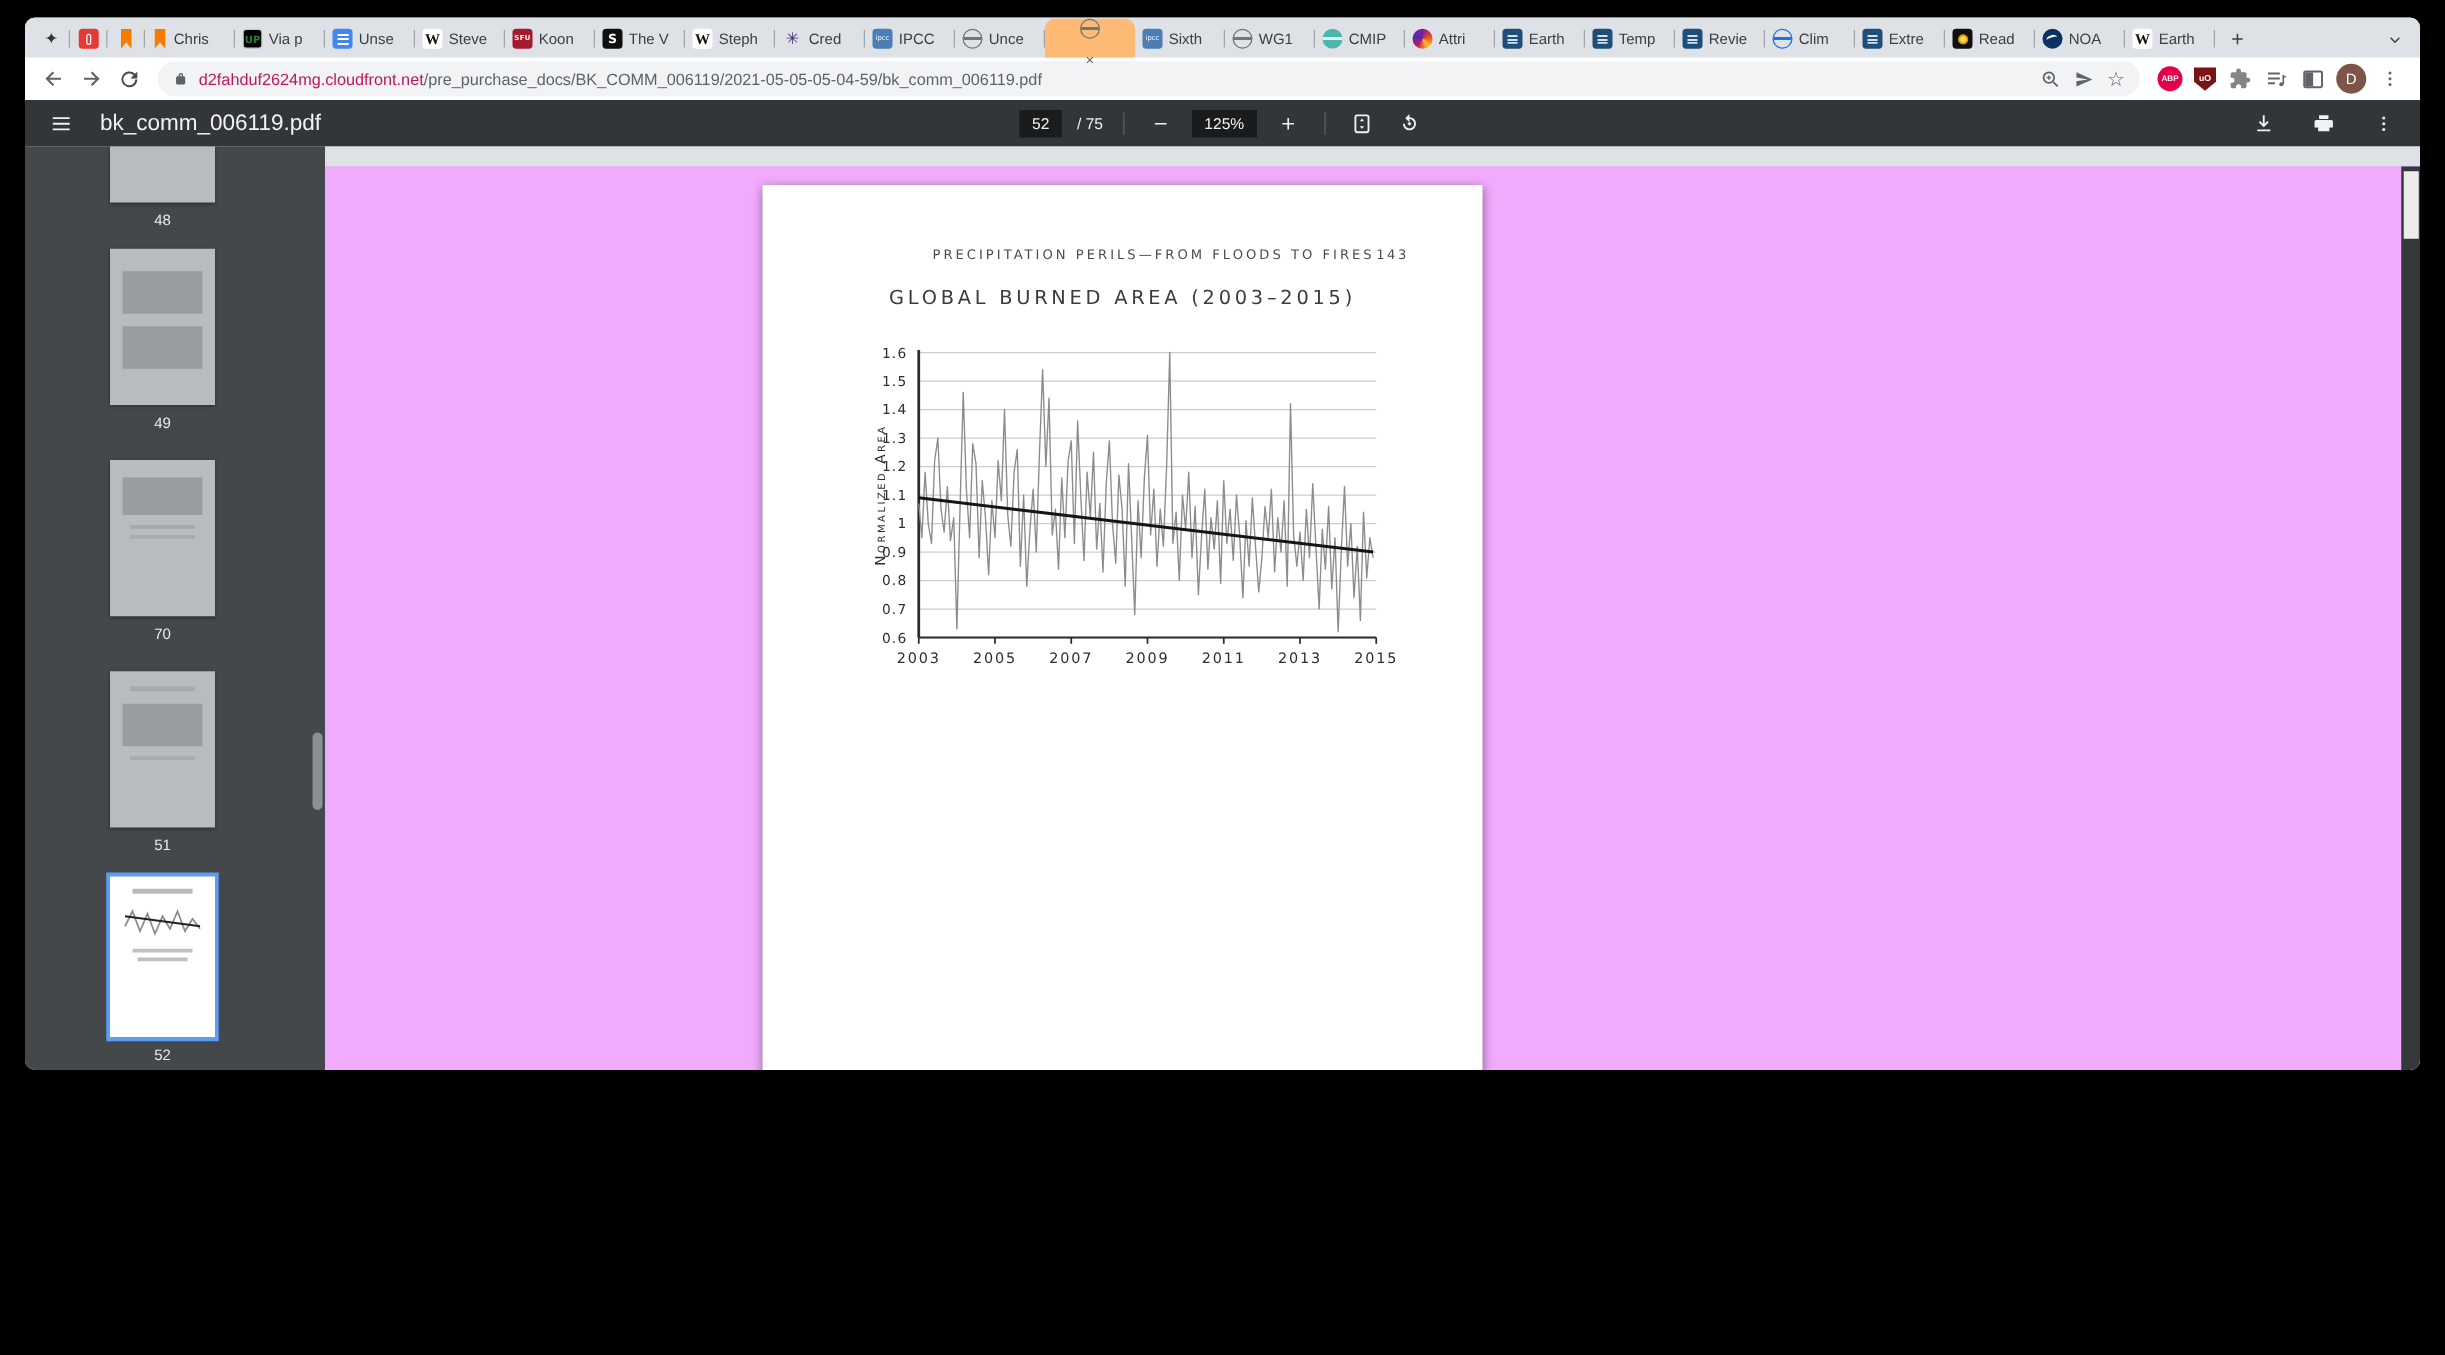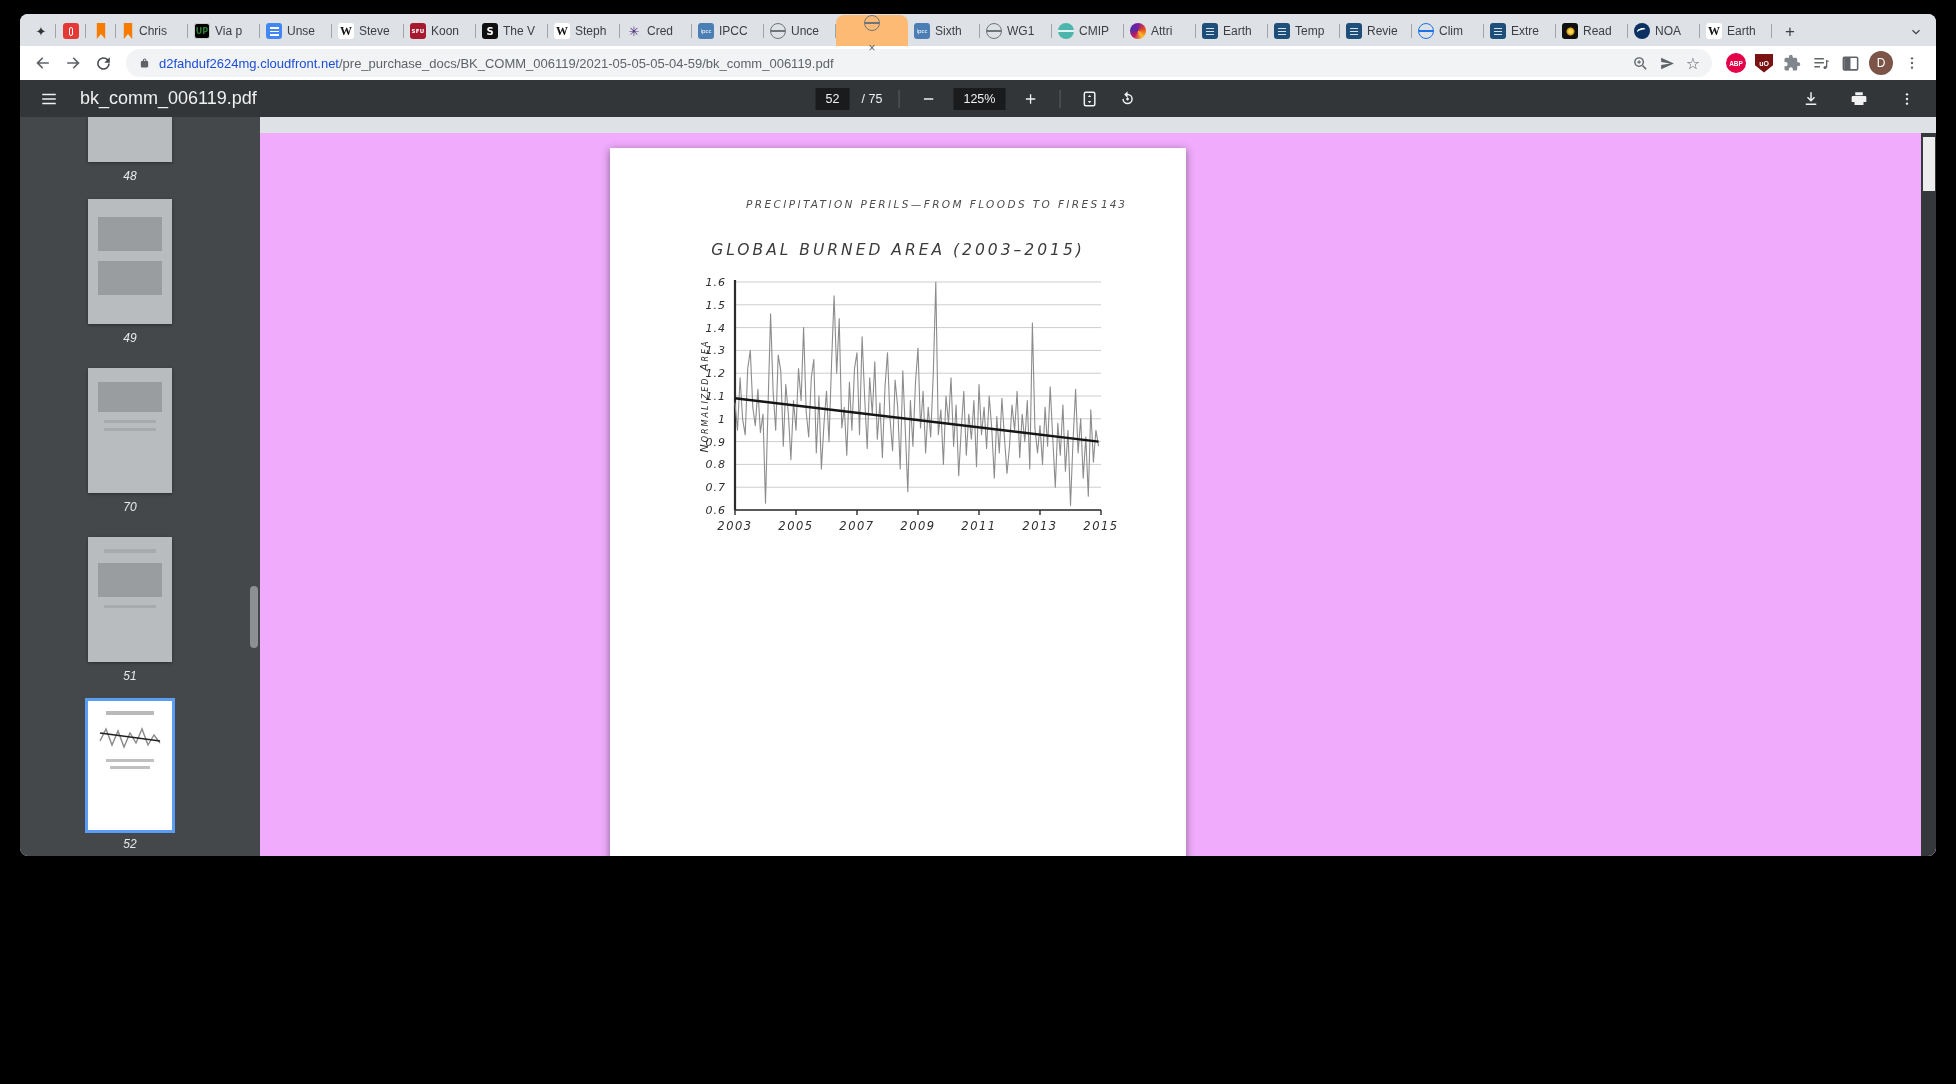--- a/index.html
+++ b/index.html
@@ -43,53 +43,53 @@
   .fv.noaa i { position:absolute; left:3px; top:5px; width:9px; height:6px; border-radius:50%; border-top:2px solid #fff; transform:rotate(-18deg); }
   .fv.redx { background:#e53935; }
   .fv.redx i { display:block; width:4px; height:9px; border:1.5px solid #fff; border-radius:2px; }
   .fv.stard { color:#333; font-size:13px; background:none; }
 
   
   .btoolbar { height:34px; background:#fff; display:flex; align-items:center; padding:0 10px; gap:4px; }
   .tbtn { width:26px; height:26px; display:flex; align-items:center; justify-content:center; border-radius:50%; }
   .omnibox { flex:1; height:28px; margin:0 6px; background:#f1f3f4; border-radius:14px; display:flex; align-items:center; padding:0 12px; gap:8px; min-width:0; }
   .urltext { font-size:13px; color:#5f6368; white-space:nowrap; overflow:hidden; flex:1; }
-  .urltext .dom { color:#1d4ed8; }
+  .urltext .dom { color:#be185d; }
   .obicons { display:flex; align-items:center; gap:10px; }
   .extarea { display:flex; align-items:center; gap:9px; padding:0 4px; }
   .badge { width:20px; height:20px; display:flex; align-items:center; justify-content:center; }
   .abp { width:20px; height:20px; border-radius:50%; background:#e5004a; color:#fff; font-size:6.5px; font-weight:bold; display:flex; align-items:center; justify-content:center; }
   .ubo { width:18px; height:19px; background:#7a1414; color:#fff; font-size:7px; font-weight:bold; display:flex; align-items:center; justify-content:center; clip-path:polygon(0 0,100% 0,100% 62%,50% 100%,0 62%); }
   .avatar { width:24px; height:24px; border-radius:50%; background:#7d5448; color:#fff; font-size:12px; display:flex; align-items:center; justify-content:center; }
   .star { font-family:"DejaVu Sans",sans-serif; color:#5f6368; font-size:16px; }
 
   
   .pdfbar { height:37px; background:#323639; display:flex; align-items:center; color:#f1f1f1; padding:0 16px; position:relative; }
   .pdfbar .doc-title { font-size:18px; margin-left:18px; }
   .pcenter { position:absolute; left:50%; transform:translateX(-50%); display:flex; align-items:center; gap:12px; }
   .pgbox { background:#191b1c; min-width:34px; height:22px; display:flex; align-items:center; justify-content:center; font-size:12.5px; padding:0 6px; }
   .ptext { font-size:12.5px; }
   .psep { width:1px; height:18px; background:#5c6063; margin:0 4px; }
   .pbtn { width:26px; height:26px; display:flex; align-items:center; justify-content:center; border-radius:50%; }
   .pright { margin-left:auto; display:flex; align-items:center; gap:22px; }
 
   
-  .viewer { height:935px; display:flex; position:relative;font-style:italic; }
+  .viewer { height:935px; display:flex; position:relative; }
   .sidebar { width:240px; background:#45484b; position:relative; overflow:hidden; flex:0 0 240px; }
   .thumb { position:absolute; left:68px; width:84px; background:#b9bcbe; box-shadow:0 1px 3px rgba(0,0,0,.4); }
   .thumb.sel { background:#fff; outline:3px solid #5b9cf5; }
   .tlabel { position:absolute; width:84px; left:68px; text-align:center; color:#e8eaed; font-size:12px; }
   .sb-scroll { position:absolute; right:2px; width:8px; border-radius:4px; background:#8d9093; }
   .chev { width:12px; height:12px; display:flex; align-items:center; justify-content:center; }
 
   .main { flex:1; background:#f0abfc; position:relative; overflow:hidden;margin-top:16px; }
   .page { position:absolute; left:350px; top:15px; width:576px; height:760px; background:#fff; box-shadow:0 2px 8px rgba(0,0,0,.45); }
   .rhead { position:absolute; top:50px; left:136px; font-family:"DejaVu Sans",sans-serif; font-size:10.5px; letter-spacing:2.4px; color:#4c4c4c; }
   .folio { position:absolute; top:50px; right:59px; font-family:"DejaVu Sans",sans-serif; font-size:10.5px; letter-spacing:2px; color:#4c4c4c; }
-  .ctitle { position:absolute; top:93px; left:0; right:0; text-align:center; font-family:"DejaVu Sans",sans-serif; font-size:15.5px; letter-spacing:3px; color:#3b3b3b; }
+  .ctitle { position:absolute; top:81px; left:0; right:0; text-align:center; font-family:"DejaVu Sans",sans-serif; font-size:15.5px; letter-spacing:3px; color:#3b3b3b; }
   .chartbox { position:absolute; left:84px; top:126px; }
   .caption { position:absolute; top:399px; left:50%; transform:translateX(-50%); width:480px; text-align:center; font-family:"Liberation Serif",serif; font-weight:bold; font-size:15px; color:#141414; line-height:1.45; }
   .caption .cl { font-family:"DejaVu Sans",sans-serif; font-weight:normal; text-transform:uppercase; font-size:11.5px; letter-spacing:1.8px; color:#5a5a5a; margin-right:6px; }
   .caption sup { font-size:9px; }
 
   .mscroll { position:absolute; right:0; top:0; bottom:0; width:15px; background:#36393b; }
   .mthumb { position:absolute; left:1.5px; top:4px; width:12px; height:54px; background:#ececec; }
   .sarrow { position:absolute; left:1px; bottom:3px; }
 
   svg.ic { display:block; }

